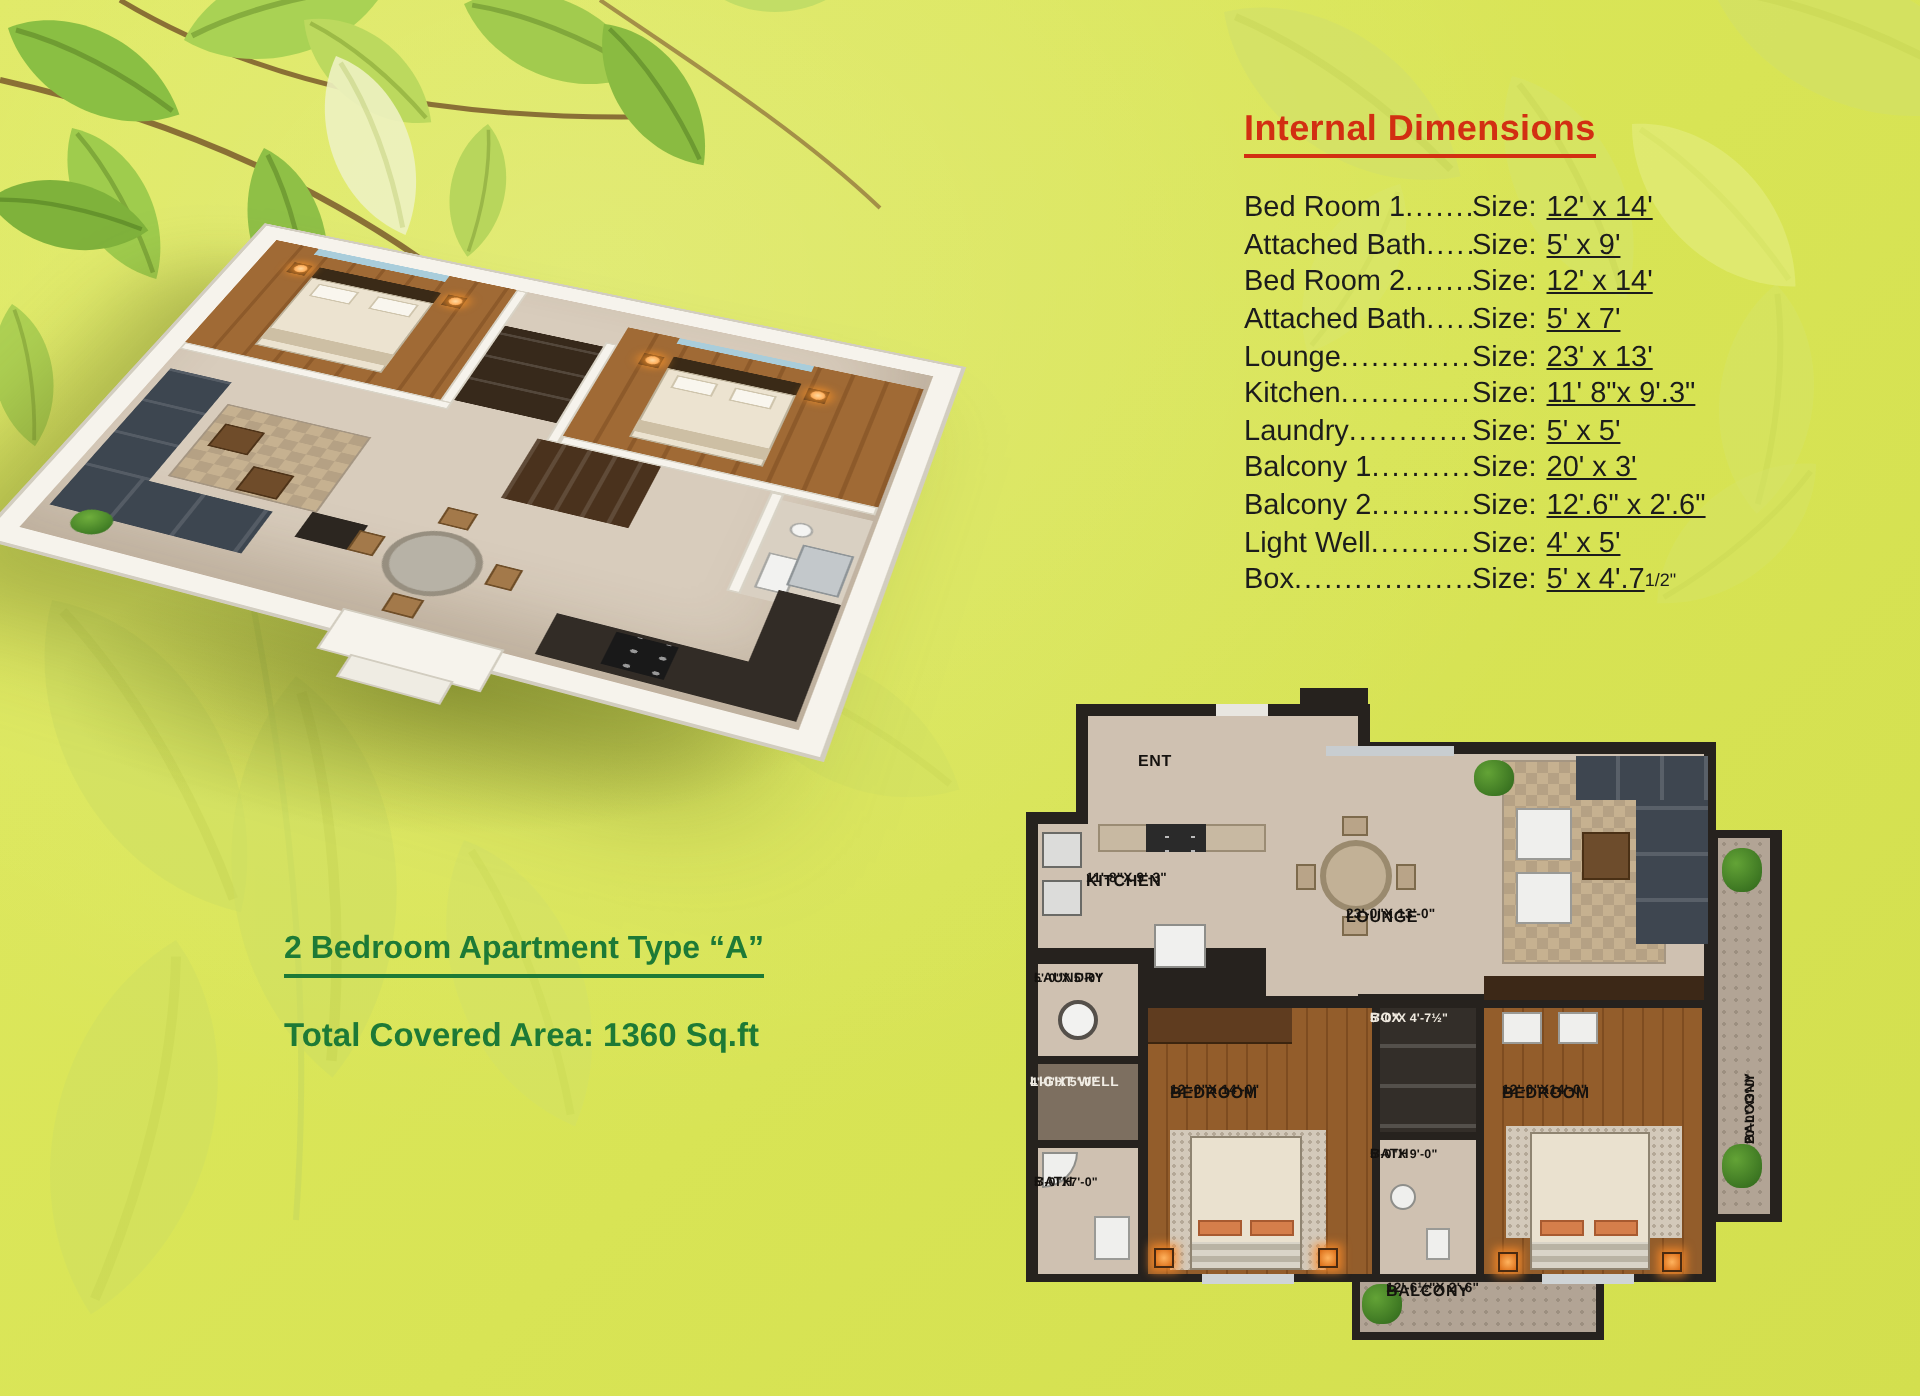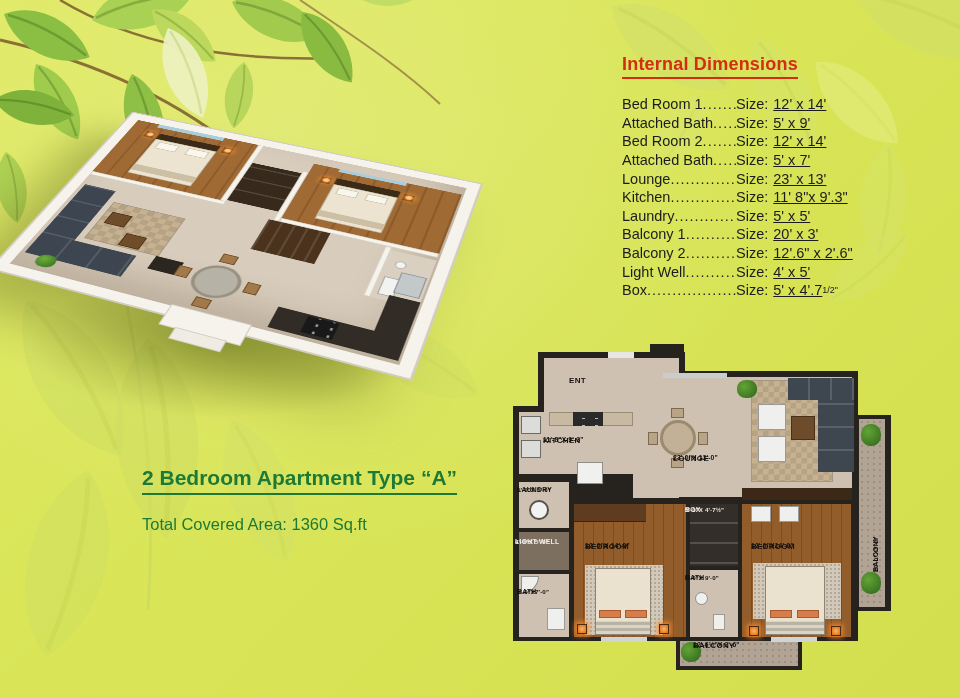--- a/index.html
+++ b/index.html
@@ -19,24 +19,24 @@
   .dim-row{display:flex;align-items:center;height:18.6px;font-size:14.5px;white-space:nowrap;}
   .dim-left{width:114px;display:flex;overflow:hidden;}
   .dim-label{white-space:nowrap;}
   .dim-dots{flex:1;overflow:hidden;white-space:nowrap;letter-spacing:1px;}
   .dim-prefix{}
   .dim-value{margin-left:5px;text-decoration:underline;}
   .dim-frac{font-size:9px;}
 
   
   .apt{position:absolute;left:142px;top:466px;color:var(--green-text,#1d7a36);}
-  .apt-title{display:inline-block;font-size:21px;font-weight:bold;
+  .apt-title{display:inline-block;font-size:16px;font-weight:bold;
              border-bottom:2px solid var(--green-text,#1d7a36);padding-bottom:3px;}
   .apt-body{margin-top:20px;font-size:16.5px;font-weight:bold;line-height:22.5px;}
-  .apt-total{margin-top:18px;font-size:16.5px;font-weight:normal;}
+  .apt-total{margin-top:18px;font-size:16.5px;font-weight:bold;}
 
   
   .p3-shadow{position:absolute;left:28px;top:268px;width:400px;height:150px;border-radius:50%;
              background:radial-gradient(ellipse at center,rgba(90,100,20,.42),rgba(90,100,20,0) 70%);}
   .p3{position:absolute;left:68px;top:88px;width:362px;height:272px;box-sizing:border-box;
       border:11px solid #f6f3ec;background:#d8ccbc;
       transform-origin:50% 50%;
       transform:perspective(1050px) rotateX(53deg) rotateZ(21deg) scale(1.12);
       box-shadow:0 0 0 2px #d2cdc0, -26px 44px 50px rgba(95,105,25,.40),
                  inset -18px -22px 40px rgba(90,70,40,.22);}

